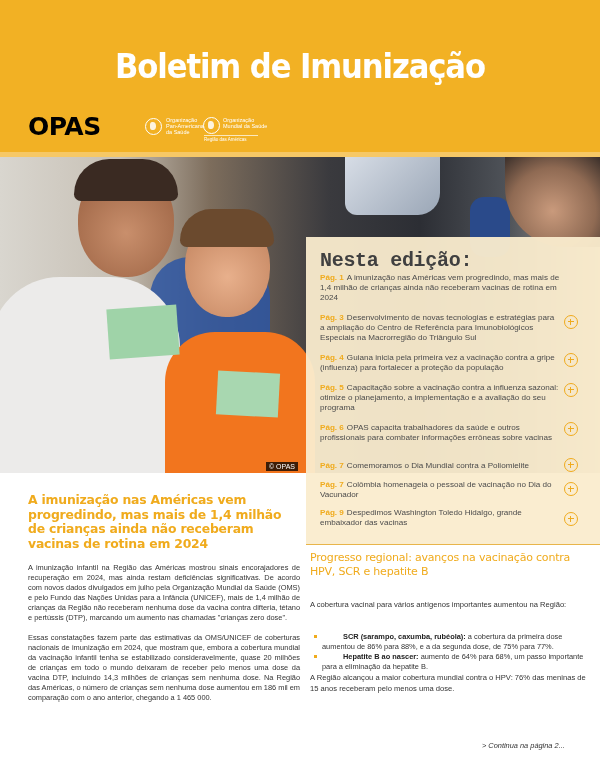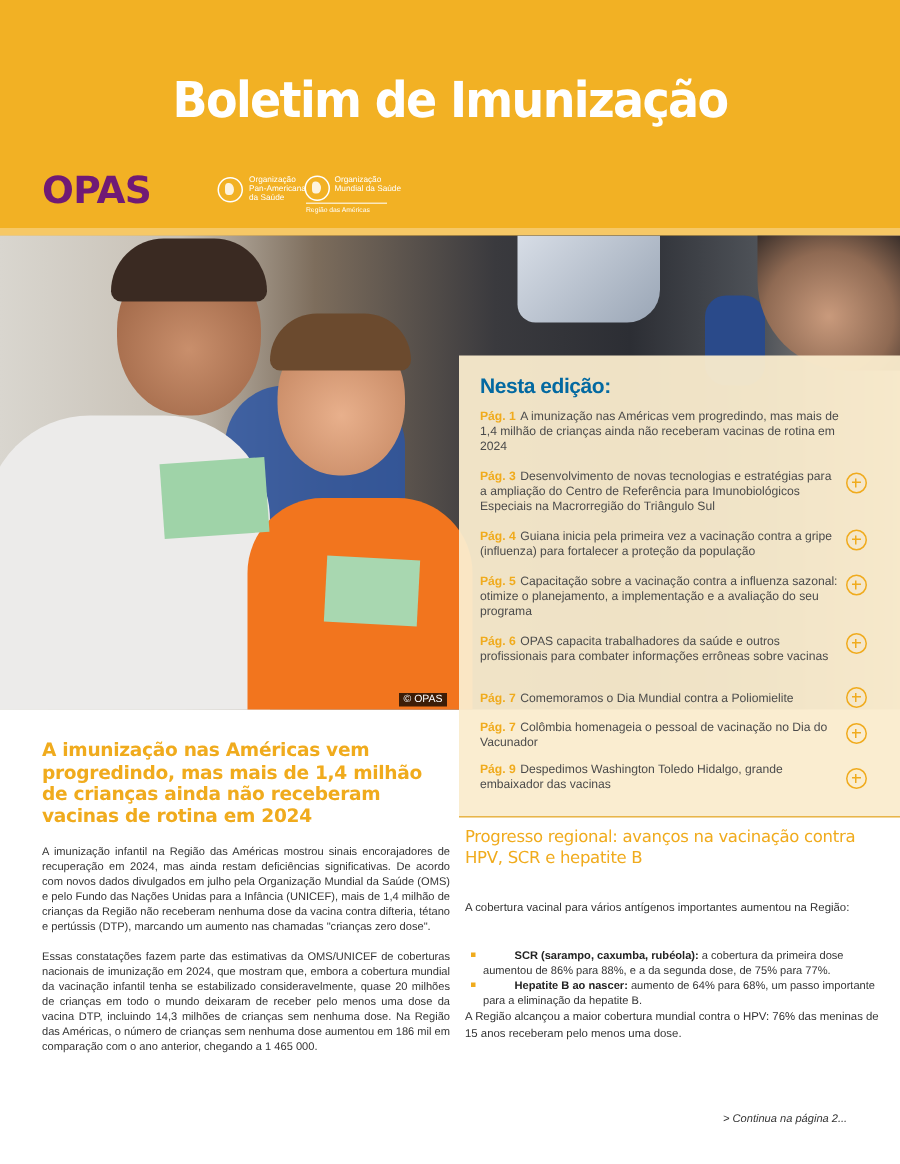--- a/index.html
+++ b/index.html
@@ -4,21 +4,21 @@
 <style>
   * { box-sizing: border-box; margin: 0; padding: 0; }
   html, body { width: 600px; height: 776px; overflow: hidden; background: #ffffff; }
   body { position: relative; font-family: "Liberation Sans", sans-serif; color: #3a3a3a; }
 
   
   .header { position: absolute; left: 0; top: 0; width: 600px; height: 184px; background: #f2b124; }
   .header-stripe { position: absolute; left: 0; top: 152px; width: 600px; height: 5px; background: #f6c866; }
   .title { position: absolute; left: 0; top: 47px; width: 600px; text-align: center; color: #ffffff;
            font-family: "DejaVu Sans", sans-serif; font-weight: bold; font-size: 33px; letter-spacing: -1.2px; transform: scaleX(0.93); }
-  .logo-opas { position: absolute; left: 28px; top: 113px; color: #701a75; font-family: "DejaVu Sans", sans-serif;
+  .logo-opas { position: absolute; left: 28px; top: 113px; color: #000000; font-family: "DejaVu Sans", sans-serif;
                font-weight: bold; font-size: 25px; letter-spacing: -0.5px; line-height: 28px; }
   .emblem { position: absolute; width: 17px; height: 17px; border: 1.5px solid #fff; border-radius: 50%; }
   .emblem::after { content: ""; position: absolute; left: 4px; top: 3px; width: 6px; height: 8px; background: rgba(255,255,255,0.85); border-radius: 40% 60% 50% 40%; }
   .org-text { position: absolute; color: #ffffff; font-size: 5.5px; line-height: 6px; }
   .org-sub { position: absolute; color: #ffffff; font-size: 4.5px; border-top: 0.5px solid rgba(255,255,255,0.7); width: 54px; padding-top: 1px; }
   .issue { position: absolute; right: 24px; top: 122px; color: #ffffff; font-family: "DejaVu Sans", sans-serif; font-weight: bold; font-size: 10.5px; letter-spacing: -0.3px; }
 
   
   .photo { position: absolute; left: 0; top: 157px; width: 600px; height: 316px; overflow: hidden;
            background: linear-gradient(90deg, #d9d6cf 0%, #c7c0b5 20%, #7d6d5c 35%, #3a3a3e 55%, #2c2e34 70%, #50545a 85%, #b9a99a 100%); }
@@ -31,21 +31,21 @@
   .ph-kid1-hair { position: absolute; left: 74px; top: 2px; width: 104px; height: 42px; background: #3a2a22; border-radius: 52px 52px 10px 10px; }
   .ph-kid2-body { position: absolute; left: 165px; top: 175px; width: 150px; height: 150px; background: #f2751e; border-radius: 50px 50px 0 0; }
   .ph-kid2-head { position: absolute; left: 185px; top: 60px; width: 85px; height: 100px; background: radial-gradient(circle at 50% 60%, #e8b08c 0%, #c78964 75%); border-radius: 48%; }
   .ph-kid2-hair { position: absolute; left: 180px; top: 52px; width: 94px; height: 38px; background: #6b4a2e; border-radius: 47px 47px 10px 10px; }
   .ph-card1 { position: absolute; left: 108px; top: 150px; width: 70px; height: 50px; background: #9fd3a8; transform: rotate(-4deg); }
   .ph-card2 { position: absolute; left: 217px; top: 215px; width: 62px; height: 44px; background: #a8d7b0; transform: rotate(3deg); }
   .ph-credit { position: absolute; left: 266px; top: 305px; background: rgba(0,0,0,0.75); color: #ffffff; font-size: 7px; padding: 1px 3px; }
 
   
   .toc { position: absolute; left: 306px; top: 237px; width: 294px; height: 308px; background: rgba(250,236,206,0.95); border-bottom: 1.5px solid #e8b54a; }
-  .toc-title { position: absolute; left: 14px; top: 12px; color: #0369a1; font-family: Liberation Sans, sans-serif; font-weight: bold; font-size: 14px; letter-spacing: -0.3px; }
+  .toc-title { position: absolute; left: 14px; top: 12px; color: #404040; font-family: Liberation Mono, monospace; font-weight: bold; font-size: 20px; letter-spacing: -0.3px; }
   .toc-item { position: absolute; left: 14px; width: 240px; font-size: 8.1px; line-height: 10px; color: #4b4b4b; }
   .toc-page { color: #f0ab1d; font-weight: bold; margin-right: 3px; }
   .plus { position: absolute; left: 258px; width: 14px; height: 14px; border: 1.5px solid #f0ab1d; border-radius: 50%; }
   .plus::before { content: ""; position: absolute; left: 2.5px; top: 4.75px; width: 6px; height: 1.5px; background: #f0ab1d; }
   .plus::after { content: ""; position: absolute; left: 4.75px; top: 2.5px; width: 1.5px; height: 6px; background: #f0ab1d; }
 
   
   .headline { position: absolute; left: 28px; top: 493px; width: 265px; color: #f0ab1d; font-family: "DejaVu Sans", sans-serif; font-weight: bold; font-size: 12.4px; line-height: 14.5px; letter-spacing: -0.2px; }
   .body-left { position: absolute; left: 28px; top: 563px; width: 272px; font-size: 7.4px; line-height: 10px; color: #333333; text-align: justify; }
   .body-left p { margin-bottom: 10px; }

